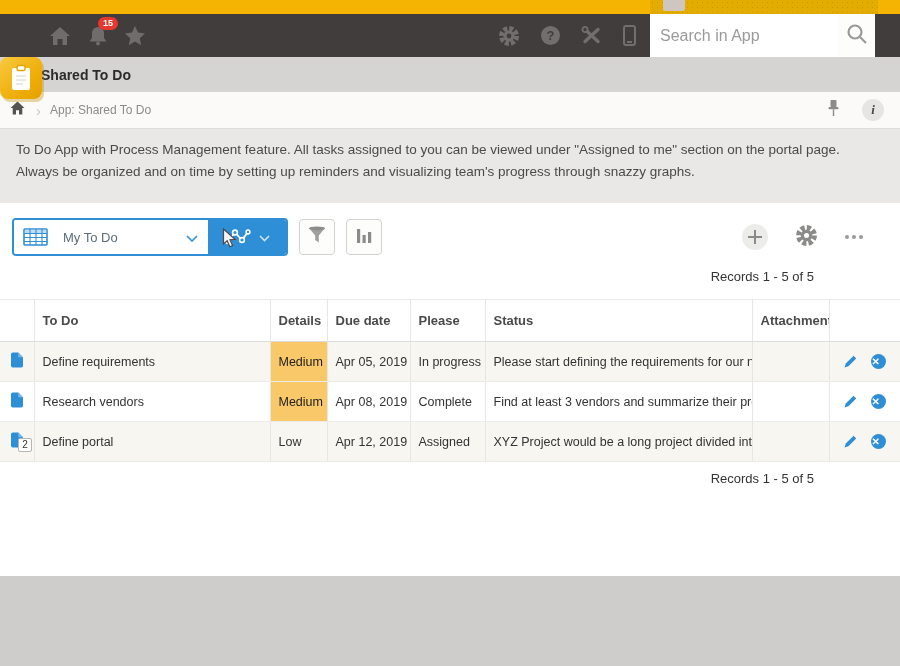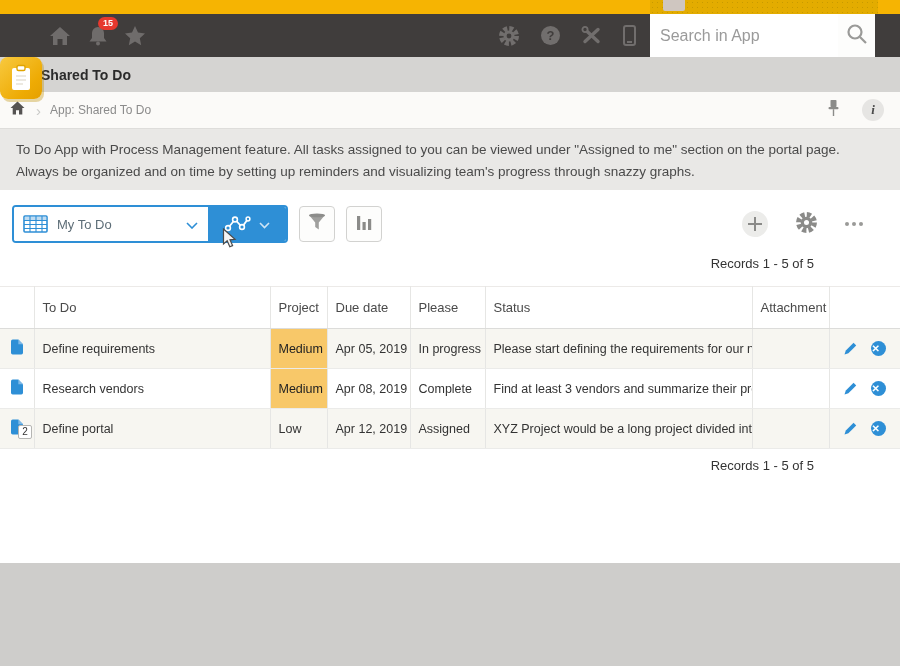--- a/index.html
+++ b/index.html
@@ -51,30 +51,30 @@
   .bc-home { margin-left:10px; cursor:pointer; }
   .bc-sep { color:#c9c9c7; font-size:15px; margin:0 9px 0 11px; }
   .bc-text { font-size:12px; color:#8b8b8b; }
   .bc-right { position:absolute; right:16px; display:flex; align-items:center; gap:22px; }
   .pin { cursor:pointer; }
   .info-circle { width:22px; height:22px; border-radius:50%; background:#e6e5e3; cursor:pointer;
     font-family:"Liberation Serif",serif; font-style:italic; font-weight:bold; font-size:13px;
     color:#4a4a4a; text-align:center; line-height:22px; }
 
   
-  .description { height:62px; background:#e9e8e6; border-top:1px solid #dedddb;
+  .description { height:75px; background:#e9e8e6; border-top:1px solid #dedddb;
     padding:10px 28px 0 16px; font-size:13.5px; color:#4a4a4a; line-height:1.65; }
 
   
   .main { height:373px; background:#fff; overflow:hidden; }
   .toolbar { margin:15px 25px 0 12px; display:flex; align-items:center; height:38px; }
   .view-select { display:flex; height:38px; border:2px solid var(--accent); border-radius:4px;
     overflow:hidden; cursor:pointer; }
   .vs-white { width:194px; background:#fff; display:flex; align-items:center; }
-  .vs-white .glabel { font-size:13px; color:#5d6d77; margin-left:9px; flex:1; }
+  .vs-white .glabel { font-size:13px; color:#5d6d77; margin-left:15px; flex:1; }
   .vs-white svg.gridic { margin-left:9px; }
   .vs-chev { margin-right:10px; }
   .vs-blue { width:78px; background:var(--accent); display:flex; align-items:center;
     justify-content:center; gap:8px; }
   .sq-btn { width:36px; height:36px; border:1px solid #d2d2d0; border-radius:4px; background:#fdfdfc;
     display:flex; align-items:center; justify-content:center; cursor:pointer; margin-left:11px; }
   .toolbar-spacer { flex:1; }
   .tb-right { display:flex; align-items:center; gap:27px; margin-right:12px; }
   .plus-circle { width:26px; height:26px; border-radius:50%; background:#ececea; position:relative; cursor:pointer; }
   .plus-circle:before, .plus-circle:after { content:""; position:absolute; background:#8a8a88; }
@@ -83,21 +83,21 @@
   .dots { display:flex; gap:3px; cursor:pointer; }
   .dots i { width:4px; height:4px; border-radius:50%; background:#9a9a98; }
 
   .records { text-align:right; padding-right:86px; font-size:13px; color:#333; }
   .records-top { margin-top:13px; }
   .records-bottom { margin-top:9px; }
 
   
   table.grid { width:900px; border-collapse:collapse; table-layout:fixed; margin-top:15px;
     border-top:1px solid #eceae8; }
-  .grid th { height:42px; font-size:13px; font-weight:normal; color:#4a4a4a; text-align:left;
+  .grid th { height:42px; font-size:13px; font-weight:bold; color:#4a4a4a; text-align:left;
     padding:0 8px; background:#fff; border-bottom:1px solid #dcdcda; cursor:pointer;
     white-space:nowrap; overflow:hidden; }
   .grid td { height:40px; font-size:12.5px; color:#333; padding:8px 8px;
     border-bottom:1px solid #ebebe9; white-space:nowrap; overflow:hidden; }
   .grid th:not(:first-child), .grid td:not(:first-child) { border-left:1px solid #e6e6e4; }
   .grid tbody tr:nth-child(odd) td { background:#f7f6f1; }
   .grid td.c-pri.pri-medium { background:var(--pri-med) !important; color:#222; }
   .grid td.c-pri.pri-high { background:var(--pri-high) !important; color:#fff; }
   .c-icon { text-align:center; }
   .docwrap { position:relative; display:inline-block; width:14px; height:16px; cursor:pointer; }
@@ -303,21 +303,21 @@
         <col style="width:83px">
       <col style="width:75px">
         <col style="width:267px">
         <col style="width:77px">
         <col style="width:71px">
     </colgroup>
     <thead>
       <tr>
         <th></th>
         <th>To Do</th>
-        <th>Project</th>
+        <th>Details</th>
         <th>Due date</th>
         <th>Please</th>
         <th>Status</th>
         <th>Attachment</th>
         <th></th>
       </tr>
     </thead>
     <tbody>
   <tr>
     <td class="c-icon">

